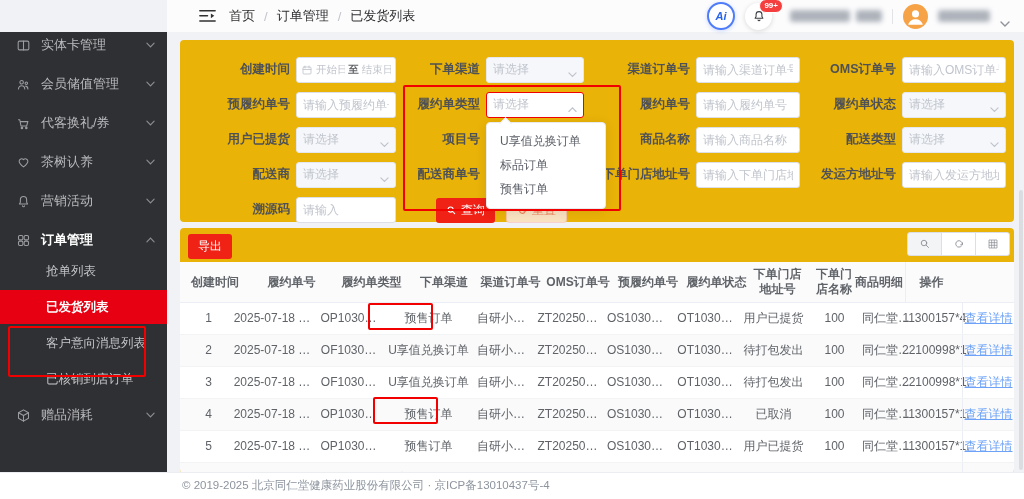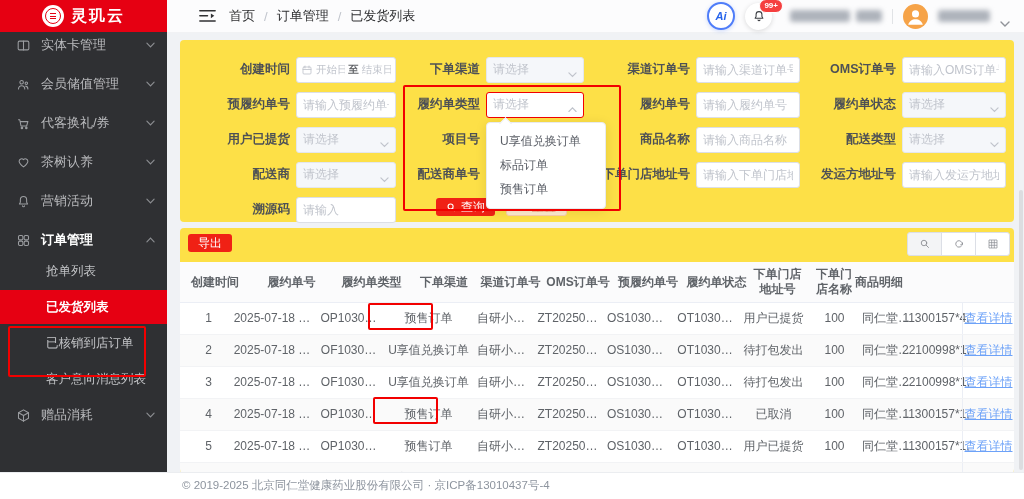--- a/index.html
+++ b/index.html
@@ -47,21 +47,21 @@
   .r1{width:60px;margin-left:8px;}
   .r1b{width:26px;margin-left:-4px;}
   .vdiv{width:1px;height:15px;background:#e1e3e6;flex:none;}
   .avatar{width:25px;height:25px;border-radius:50%;background:#f6a348;overflow:hidden;cursor:pointer;flex:none;}
   .avatar svg{display:block;width:100%;height:100%;}
   .r2{width:52px;}
   .tr-chv{width:10px;height:7px;color:#909399;cursor:pointer;flex:none;}
 
   
   .main{position:absolute;left:167px;top:32px;right:0;bottom:26px;background:#f0f2f5;}
-  .card{background:#fde047;border-radius:4px;}
+  .card{background:#eab308;border-radius:4px;}
   .filter-card{position:absolute;left:13px;top:8px;width:834px;height:182px;}
   .table-card{position:absolute;left:13px;top:196px;width:834px;bottom:0;overflow:hidden;}
 
   
   #filter-grid{position:absolute;left:0;top:12px;right:8px;display:grid;
     grid-template-columns:216px 200px 212px 198px;grid-auto-rows:35px;}
   .fitem{display:flex;align-items:center;box-sizing:border-box;}
   .fcol2{padding-right:12px;}
   .fcol3{padding-right:8px;}
   .flabel{flex:1;text-align:right;font-size:12.5px;font-weight:600;color:#4e5155;white-space:nowrap;}
@@ -73,21 +73,21 @@
   .ctrl.select{background:#f5f7fa;border-color:#e4e7ed;justify-content:space-between;}
   .ctrl.select.open{background:#fff;border-color:var(--anno);}
   .ctrl .ph{color:#c0c4cc;white-space:nowrap;overflow:hidden;}
   .ctrl.date{gap:3px;padding:0 4px;}
   .ctrl.date .ph{font-size:10.5px;}
   .ctrl.date .sep2{color:#606266;font-weight:700;font-size:10.5px;flex:none;}
   .cal{width:12px;height:12px;color:#c0c4cc;flex:none;}
   .caret{width:9px;height:6px;color:#c0c4cc;flex:none;margin-left:4px;}
 
   .fbtns{position:absolute;left:256px;top:158px;display:flex;gap:11px;z-index:40;}
-  .btn{display:flex;align-items:center;justify-content:center;gap:4px;height:18px;border-radius:3px;
+  .btn{display:flex;align-items:center;justify-content:center;gap:4px;height:25px;border-radius:3px;
     font-size:12px;border:none;cursor:pointer;padding:0 10px;font-family:inherit;}
   .btn .ic{width:11px;height:11px;}
   .btn-primary{background:var(--btn);color:#fff;}
   .btn-reset{background:#fdeeee;border:1px solid #f8c9c5;color:#ee7b72;opacity:.8;}
 
   .dropdown{position:absolute;left:306px;top:82px;width:118px;background:#fff;border:1px solid #e8eaee;
     border-radius:4px;box-shadow:0 2px 12px rgba(0,0,0,.1);z-index:50;padding:6px 0 7px;}
   .dropdown::before{content:"";position:absolute;top:-4px;left:14px;width:8px;height:8px;background:#fff;
     transform:rotate(45deg);border-left:1px solid #eceef2;border-top:1px solid #eceef2;}
   .dd-item{height:24px;line-height:24px;padding-left:13px;font-size:12px;color:#5a5e66;white-space:nowrap;cursor:pointer;}
@@ -120,24 +120,20 @@
   #anno-sidebar{left:8px;top:326px;width:134px;height:47px;}
   #anno-filter{left:403px;top:85px;width:214px;height:122px;}
   #anno-cell1{left:368px;top:303px;width:61px;height:23px;}
   #anno-cell4{left:373px;top:397px;width:61px;height:23px;}
 </style>
 </head>
 <body>
 
 <div class="app" style="--brand: #e60012; --btn: #f02115; --link: #6da2f8; --anno: #f20000; --sidebg: #2f3033;">
 
-  <div class="logo-bar">
-    <span class="logo-seal"></span>
-    <span class="logo-text">灵玑云</span>
-  </div>
 
   <div class="sidebar">
     <nav id="side-menu">
         <div class="side-item">
           <span class="ic">
             <svg viewBox="0 0 24 24" fill="none" stroke="currentColor" stroke-width="1.7" stroke-linecap="round" stroke-linejoin="round">
               <rect x="3.5" y="5" width="17" height="14" rx="2"></rect>
               <path d="M12 5v14"></path>
             </svg>
           </span>
@@ -218,22 +214,22 @@
           <span>订单管理</span>
           <span class="chv">
             <svg viewBox="0 0 10 6" fill="none" stroke="currentColor" stroke-width="1.3" stroke-linecap="round">
               <polyline points="1,5 5,1 9,5"></polyline>
             </svg>
           </span>
         </div>
         <div class="sub-list">
           <div class="sub-item">抢单列表</div>
           <div class="sub-item active">已发货列表</div>
+          <div class="sub-item">客户意向消息列表</div>
           <div class="sub-item">已核销到店订单</div>
-          <div class="sub-item">客户意向消息列表</div>
         </div>
         <div class="side-item">
           <span class="ic">
             <svg viewBox="0 0 24 24" fill="none" stroke="currentColor" stroke-width="1.7" stroke-linecap="round" stroke-linejoin="round">
               <path d="M12 3l8 4.5v9L12 21l-8-4.5v-9z"></path>
               <path d="M12 12l8-4.5M12 12L4 7.5M12 12v9"></path>
             </svg>
           </span>
           <span>赠品消耗</span>
           <span class="chv">
@@ -482,20 +478,21 @@
             <div class="td" style="width: 83px;">履约单号</div>
             <div class="td" style="width: 77px;">履约单类型</div>
             <div class="td" style="width: 68px;">下单渠道</div>
             <div class="td" style="width: 65px;">渠道订单号</div>
             <div class="td" style="width: 70px;">OMS订单号</div>
             <div class="td" style="width: 70px;">预履约单号</div>
             <div class="td" style="width: 67px;">履约单状态</div>
             <div class="td" style="width: 55px;">下单门店地址号</div>
             <div class="td" style="width: 48px; text-align: right;">下单门店名称</div>
             <div class="td" style="width: 52px;">商品明细</div>
+            <div class="td op" style="width: 52px;">操作</div>
           </div>
           <div class="tr">
             <div class="td" style="width: 57px;">1</div>
             <div class="td" style="width: 70px;">2025-07-18 …</div>
             <div class="td" style="width: 83px;">OP1030…</div>
             <div class="td" style="width: 77px;">预售订单</div>
             <div class="td" style="width: 68px;">自研小…</div>
             <div class="td" style="width: 65px;">ZT20250…</div>
             <div class="td" style="width: 70px;">OS1030…</div>
             <div class="td" style="width: 70px;">OT1030…</div>

